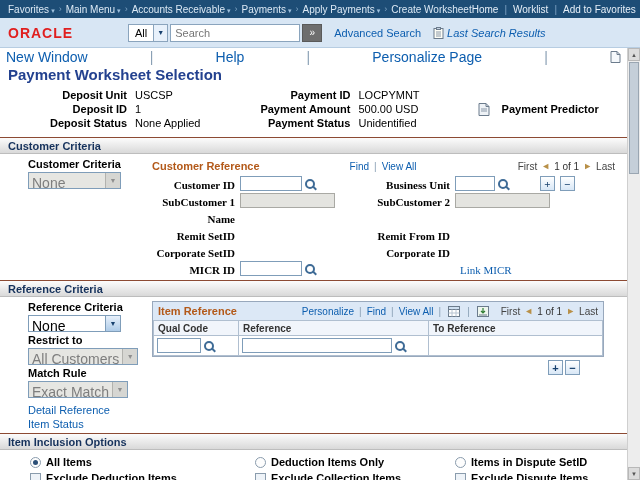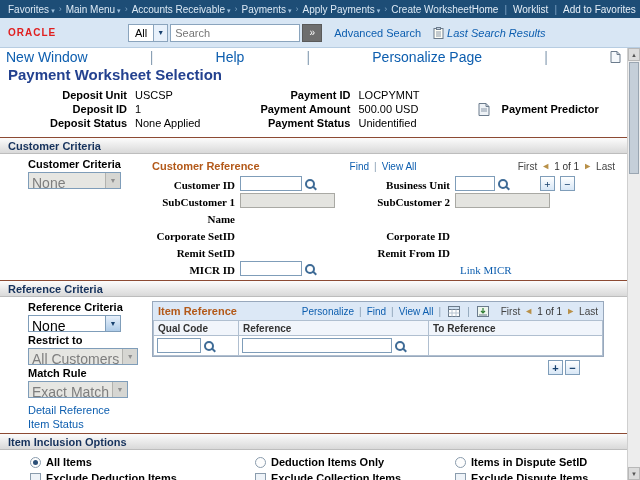--- a/index.html
+++ b/index.html
@@ -13,21 +13,21 @@
   .crumb { cursor: pointer; white-space: nowrap; }
   .caret { font-size: 7px; color: #9fc0dd; margin-left: 2px; }
   .csep { color: #7fa3c4; font-size: 9px; margin: 0 1px; }
   .gnav { display: flex; align-items: center; }
   .gnav a { color: #e6eff8; text-decoration: none; white-space: nowrap; }
   .pipe::before { content: "|"; color: #7fa3c4; margin: 0 6px; }
 
   
   .searchbar { height: 30px; background: #d8e6f4; border-bottom: 1px solid #b7cde2;
                display: flex; align-items: center; padding: 0 8px; }
-  .brand { color: #e01f1f; font-weight: bold; font-size: 10px; letter-spacing: 1px; width: 120px; }
+  .brand { color: #e01f1f; font-weight: bold; font-size: 14px; letter-spacing: 1px; width: 120px; }
   .scope { display: inline-flex; align-items: stretch; border: 1px solid #8aa4bd; background: #fff; height: 18px; margin-right: 2px; }
   .scope .val { padding: 2px 6px; }
   .scope .sarr { width: 14px; display: flex; align-items: center; justify-content: center; font-size: 7px;
                  color: #17406e; border-left: 1px solid #8aa4bd; background: #e8f1fb; }
   .searchin { width: 130px; height: 18px; border: 1px solid #8aa4bd; padding: 0 4px; font: inherit; font-size: 11px; color: #333; }
   .gobtn { width: 20px; height: 18px; background: #6e6e6e; color: #fff; border: 1px solid #5a5a5a;
            font-size: 10px; line-height: 1; cursor: pointer; margin-left: 2px; }
   .sblnk { color: #0d5eaf; text-decoration: none; margin-left: 12px; white-space: nowrap; }
   .sbicon { margin-left: 12px; display: inline-flex; }
   .sbicon + .sblnk { margin-left: 3px; font-style: italic; }
@@ -287,28 +287,28 @@
           <span class="fa1">
               <input class="tin dis w95" type="text" style="">
             </span>
           <span class="lbl2">SubCustomer 2</span>
           <input class="tin dis w95" type="text" style="">
         </div>
         <div class="frow">
           <span class="lbl1">Name</span>
         </div>
         <div class="frow">
+          <span class="lbl1">Remit SetID</span>
+          <span class="fa1"></span>
+          <span class="lbl2">Remit From ID</span>
+        </div>
+        <div class="frow">
           <span class="lbl1">Corporate SetID</span>
           <span class="fa1"></span>
           <span class="lbl2">Corporate ID</span>
-        </div>
-        <div class="frow">
-          <span class="lbl1">Remit SetID</span>
-          <span class="fa1"></span>
-          <span class="lbl2">Remit From ID</span>
         </div>
         <div class="frow">
           <span class="lbl1">MICR ID</span>
           <span class="fa1">
               <input class="tin w62" type="text" style="">
               <span class="lookup"></span>
             </span>
           <a href="#" class="lnk micrlnk">Link MICR</a>
         </div>
       </div>

